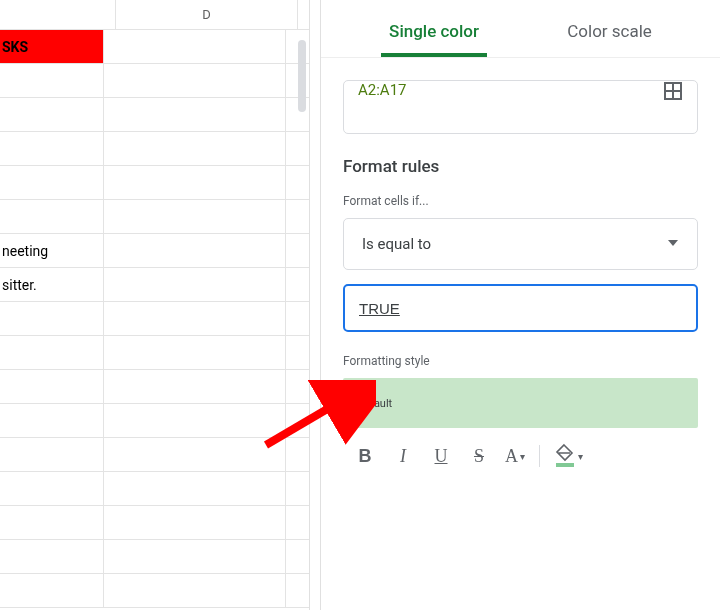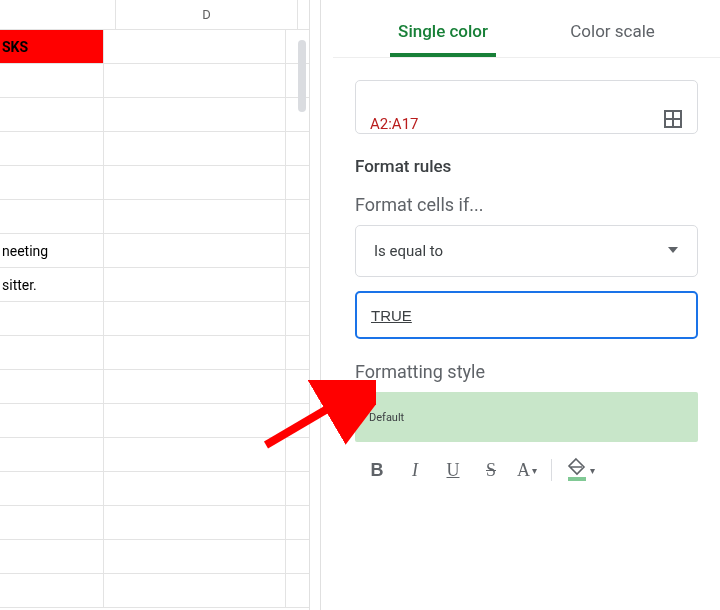--- a/index.html
+++ b/index.html
@@ -63,21 +63,21 @@
     background: #dadce0;
   }
 
   
   .panel {
     position: absolute;
     left: 320px; top: 0;
     width: 400px; height: 610px;
     background: #fff;
     border-left: 1px solid #e0e0e0;
-    padding: 0 0 0 12px;
+    padding: 0 0 0 0;
   }
   .tabs {
     display: flex;
     height: 58px;
     border-bottom: 1px solid #eeeeee;
     align-items: flex-end;
     justify-content: space-around;
     padding: 0 24px;
   }
   .tab {
@@ -100,29 +100,29 @@
     color: #3c4043;
     font-size: 17px;
     font-weight: 500;
     margin-bottom: 18px;
   }
   .range-box {
     height: 54px;
     border: 1px solid #dadce0;
     border-radius: 5px;
     display: flex;
-    align-items: flex-end;
+    align-items: flex-start;
     padding: 0 14px;
     font-size: 15px;
-    color: #b91c1c;
+    color: #4d7c0f;
     justify-content: space-between;
   }
   .label-small {
     color: #5f6368;
-    font-size: 18px;
+    font-size: 12px;
     margin-bottom: 10px;
   }
 
   .select-box {
     height: 52px;
     border: 1px solid #dadce0;
     border-radius: 5px;
     display: flex;
     align-items: center;
     justify-content: space-between;

